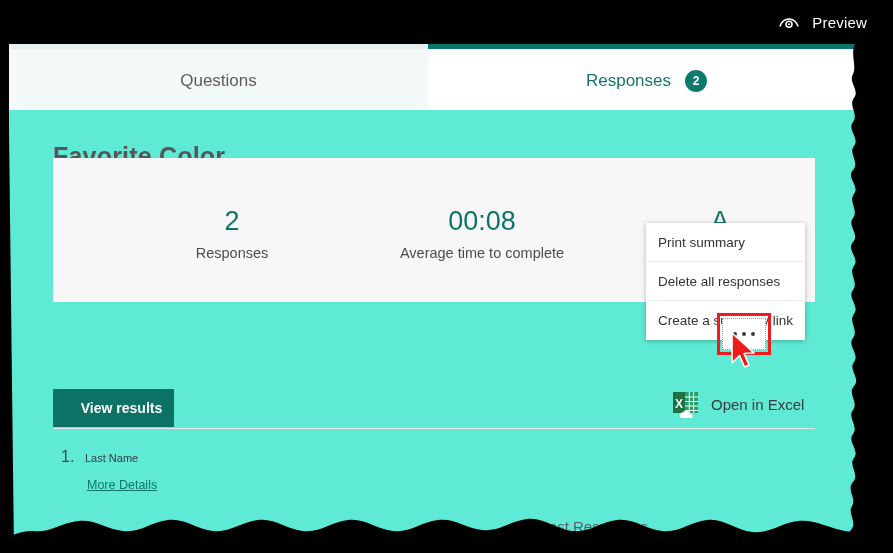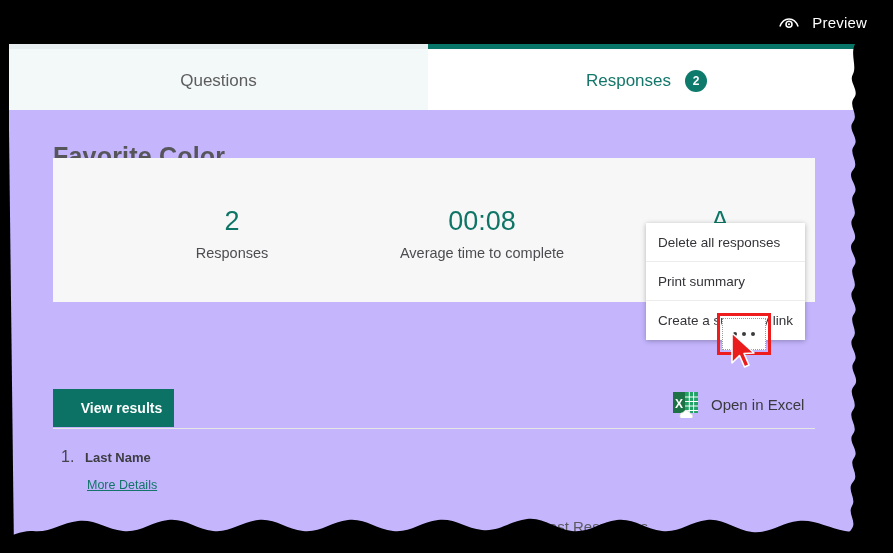--- a/index.html
+++ b/index.html
@@ -29,21 +29,21 @@
   .eye-icon { width: 22px; height: 20px; display: block; }
   .preview-label {
     color: #ffffff; font-size: 15px; letter-spacing: .2px;
     font-family: "Liberation Sans", sans-serif;
   }
 
   
   .page {
     position: absolute; left: 9px; top: 44px;
     width: 856px; height: 509px;
-    background: #c4b5fd;
+    background: #5eead4;
     overflow: hidden;
   }
 
   
   .tabstrip {
     position: absolute; left: 0; top: 0;
     width: 856px; height: 66px;
   }
   .tab {
     position: absolute; top: 0; height: 66px;
@@ -153,21 +153,21 @@
   .open-excel-label { font-size: 15px; color: #3a3a3e; }
 
   .divider {
     position: absolute; left: 44px; top: 384px;
     width: 762px; height: 1px; background: #e6e6e6;
   }
 
   .question-block { position: absolute; left: 52px; top: 404px; }
   .question-row { display: flex; align-items: baseline; }
   .question-num { font-size: 16px; color: #444449; width: 24px; }
-  .question-text { font-size: 13px; color: #3c3c41; font-weight: bold; }
+  .question-text { font-size: 11px; color: #3c3c41; }
   .more-details {
     position: absolute; left: 78px; top: 434px;
     font-size: 12.5px; color: #13756a;
     text-decoration: underline; cursor: pointer;
   }
 
   .latest-responses {
     position: absolute; left: 519px; top: 474px;
     font-size: 15px; color: #5a5a60;
   }
@@ -219,24 +219,24 @@
         <div class="stat-value">00:08</div>
         <div class="stat-label">Average time to complete</div>
       </div>
       <div class="stat stat-hidden">
         <div class="stat-value">A</div>
       </div>
     </div>
 
     <div class="menu">
       <div class="menu-item">
+        <span>Print summary</span>
+      </div>
+      <div class="menu-item">
         <span>Delete all responses</span>
-      </div>
-      <div class="menu-item">
-        <span>Print summary</span>
       </div>
       <div class="menu-item">
         <span>Create a summary link</span>
       </div>
     </div>
 
     <div class="ellipsis-btn">
       <span class="dot"></span>
       <span class="dot"></span>
       <span class="dot"></span>

